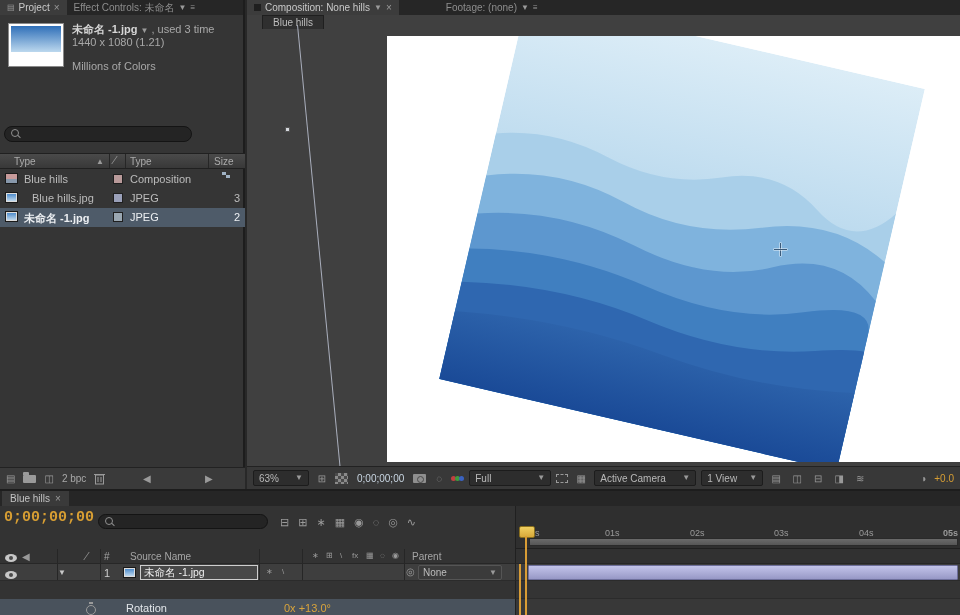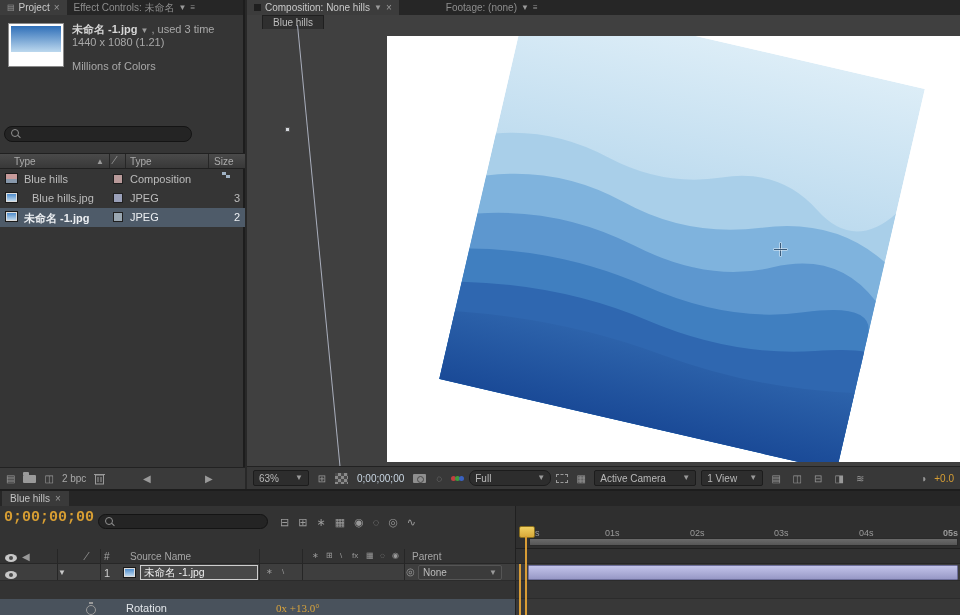--- a/index.html
+++ b/index.html
@@ -282,21 +282,21 @@
       <span class="icon16">⊞</span>
       <span class="checker"></span>
       <span class="tc" style="color:#c9d6e2;"><span>0;00;00;00</span></span>
       <span class="camera-ic"></span>
       <span class="icon16">◌</span>
       <span class="rgb-ic">
         <i style="background:#c04040;"></i>
           <i style="background:#3f9a3f;"></i>
           <i style="background:#3a62c0;"></i>
       </span>
-      <div class="dropdown" style="width:82px;border-radius:7px;">
+      <div class="dropdown" style="width:82px;">
         <span>Full</span>
         <span class="glyph">▼</span>
       </div>
       <span class="roi-ic"></span>
       <span class="icon16">▦</span>
       <div class="dropdown" style="width:102px;">
         <span>Active Camera</span>
         <span class="glyph">▼</span>
       </div>
       <div class="dropdown" style="width:62px;">
@@ -401,21 +401,21 @@
       </div>
       <div class="row-right" style="top:58px; height:17px; background:#3d3d3d; border-bottom:1px solid #2b2b2b;">
         <div class="layerbar"></div>
       </div>
 
       <div class="row-right" style="top:75px; height:18px; background:#343434; border-bottom:1px solid #2b2b2b;"></div>
 
       <div class="row-left" style="top:93px; height:18px; background:#49525c;">
         <span class="a" style="left:86px; top:3px;"><span class="stopwatch"></span></span>
         <span class="a" style="left:126px; top:3px; color:#e2e6ea;">Rotation</span>
-        <span class="a" style="left:276px; top:3px; color:#d9a43c;font-family:Liberation Serif, serif;">0x +13.0°</span>
+        <span class="a" style="left:284px; top:3px; color:#d9a43c;">0x +13.0°</span>
       </div>
       <div class="row-right" style="top:93px; height:18px; background:#383838;"></div>
 
       <div class="cti-line" style="left:525px; top:30px; bottom:0;"></div>
       <div class="cti-line" style="left:519px; top:58px; bottom:0; width:1.5px;"></div>
     </div>
   </div>
 
 </div>
 

